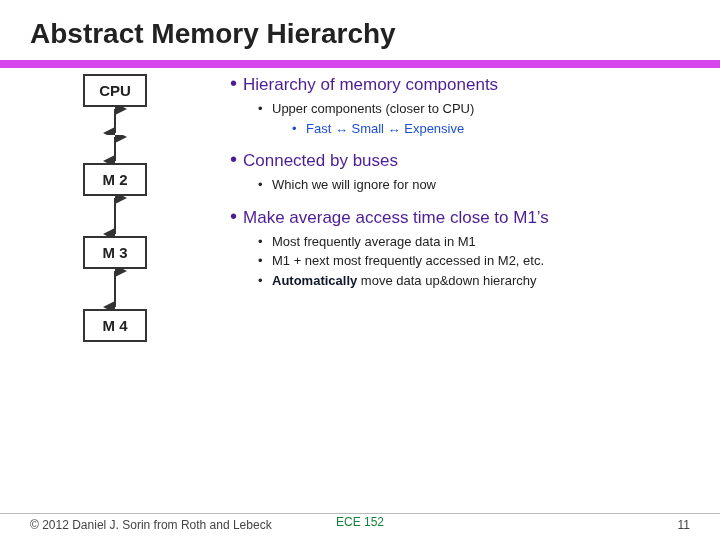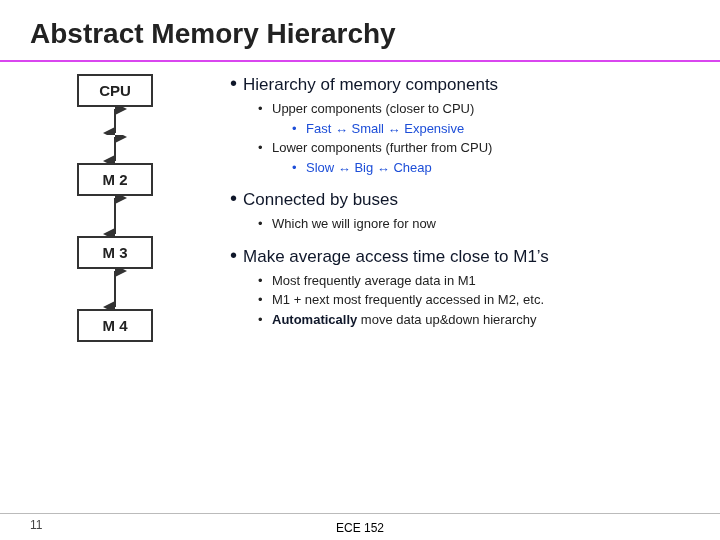--- a/index.html
+++ b/index.html
@@ -16,22 +16,22 @@
     .slide {
       width: 720px;
       height: 540px;
       padding: 0;
       position: relative;
       background: #fff;
     }
 
     .title-bar {
       padding: 18px 30px 10px 30px;
-      border-bottom: 2px solid #d946ef;
-      margin-bottom: 8px;
+      border-bottom: 8px solid #d946ef;
+      margin-bottom: 2px;
     }
 
     .title-bar h1 {
       font-size: 28px;
       font-weight: bold;
       color: #222;
     }
 
     .content {
       display: flex;
@@ -50,39 +50,39 @@
       padding-top: 4px;
     }
 
     .box {
       border: 2px solid #333;
       background: #fff;
       text-align: center;
       font-size: 15px;
       font-weight: bold;
       color: #222;
-      width: 76px;
+      width: 64px;
       padding: 6px 0;
     }
 
     
     .bullets {
       flex: 1;
       padding-top: 2px;
       padding-left: 10px;
     }
 
     .bullet-section {
       margin-bottom: 10px;
     }
 
     .main-bullet {
       font-size: 17px;
       font-weight: normal;
-      color: #0f172a;
+      color: #4c1d95;
       margin-bottom: 4px;
       display: flex;
       align-items: baseline;
       gap: 6px;
       text-align: right;
     }
 
     .main-bullet::before {
       content: "•";
       font-size: 20px;
@@ -144,25 +144,25 @@
       justify-content: space-between;
       padding: 0 30px;
       font-size: 12px;
       color: #444;
       border-top: 1px solid #bbb;
       padding-top: 4px;
     }
 
     .footer-center {
       position: absolute;
-      bottom: 5px;
+      bottom: 11px;
       left: 50%;
       transform: translateX(-50%);
       font-size: 12px;
-      color: #000000;
+      color: #15803d;
       padding-top: 4px;
     }
   </style>
 </head>
 <body>
 
 <div class="slide">
 
   <div class="title-bar">
     <h1>Abstract Memory Hierarchy</h1>
@@ -211,25 +211,20 @@
       <div class="bullet-section">
         <div class="main-bullet">
           <span>Hierarchy of memory components</span>
         </div>
         <ul class="sub-list">
           <li>Upper components (closer to CPU)
             <ul class="sub-sub-list">
               <li>Fast ↔ Small ↔ Expensive</li>
             </ul>
           </li>
-          <li>Lower components (further from CPU)
-            <ul class="sub-sub-list">
-              <li>Slow ↔ Big ↔ Cheap</li>
-            </ul>
-          </li>
         </ul>
       </div>
 
       <div class="bullet-section">
         <div class="main-bullet">
           <span>Connected by buses</span>
         </div>
         <ul class="sub-list">
           <li>Which we will ignore for now</li>
         </ul>
@@ -243,19 +238,20 @@
           <li>Most frequently average data in M1</li>
           <li>M1 + next most frequently accessed in M2, etc.</li>
           <li><span class="red-text">Automatically</span> move data up&amp;down hierarchy</li>
         </ul>
       </div>
 
     </div>
   </div>
 
   <div class="footer">
+    <span>© 2012 Daniel J. Sorin from Roth and Lebeck</span>
     <span>11</span>
   </div>
   <div class="footer-center">
     <span>ECE 152</span>
   </div>
 
 </div>
 
 </body></html>

